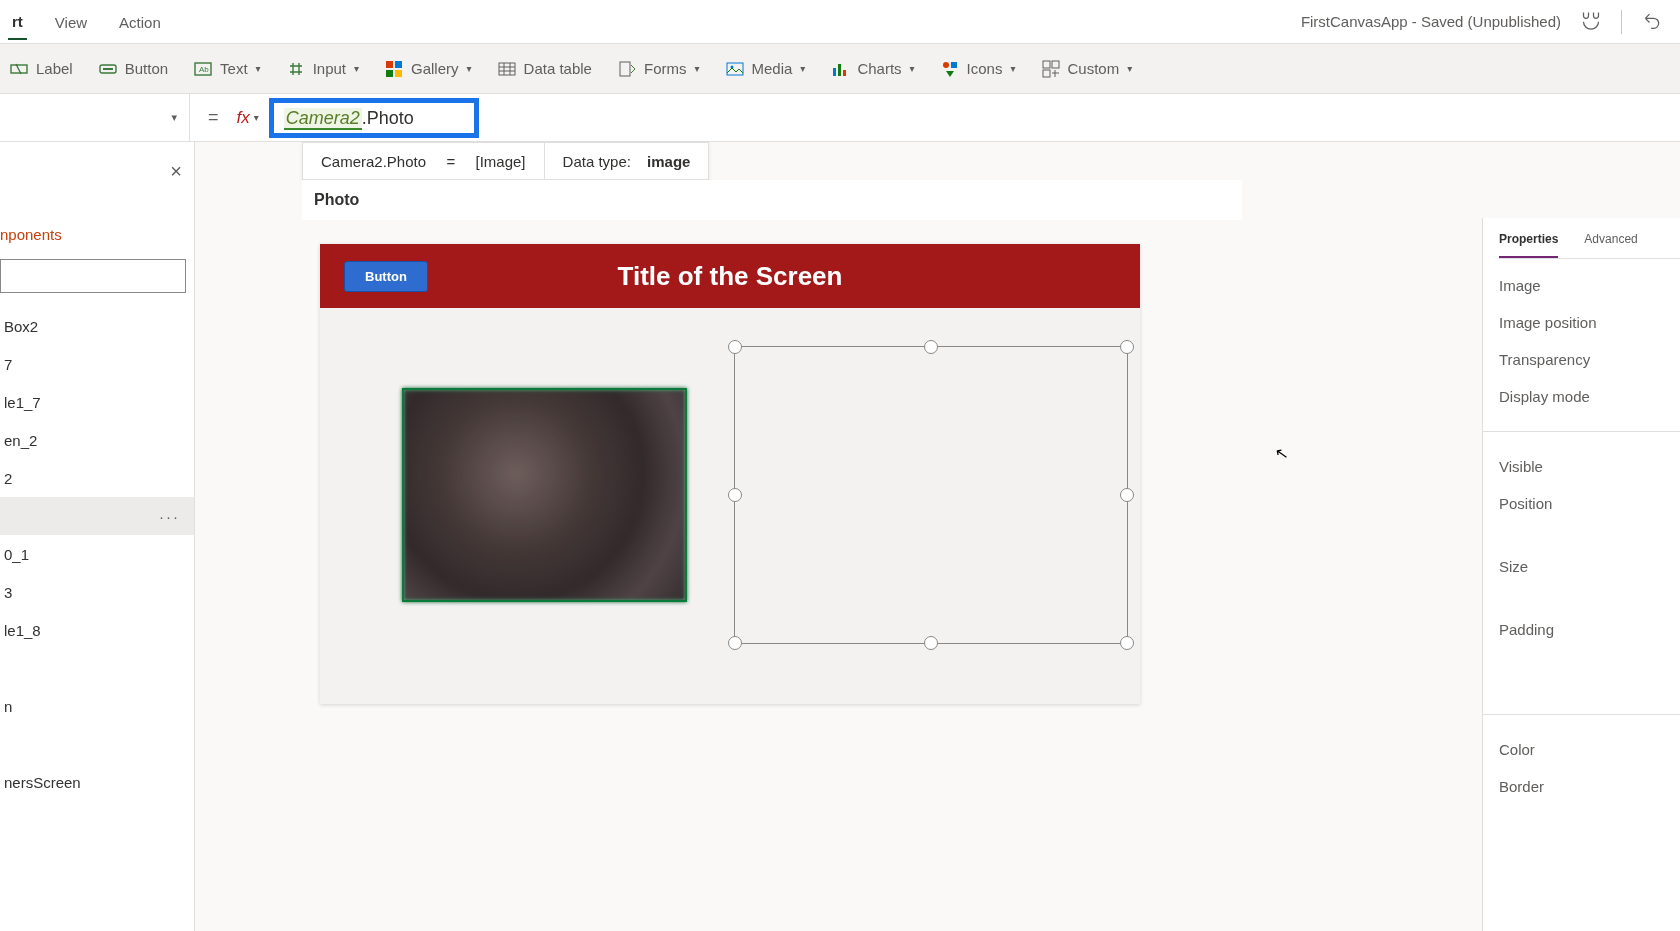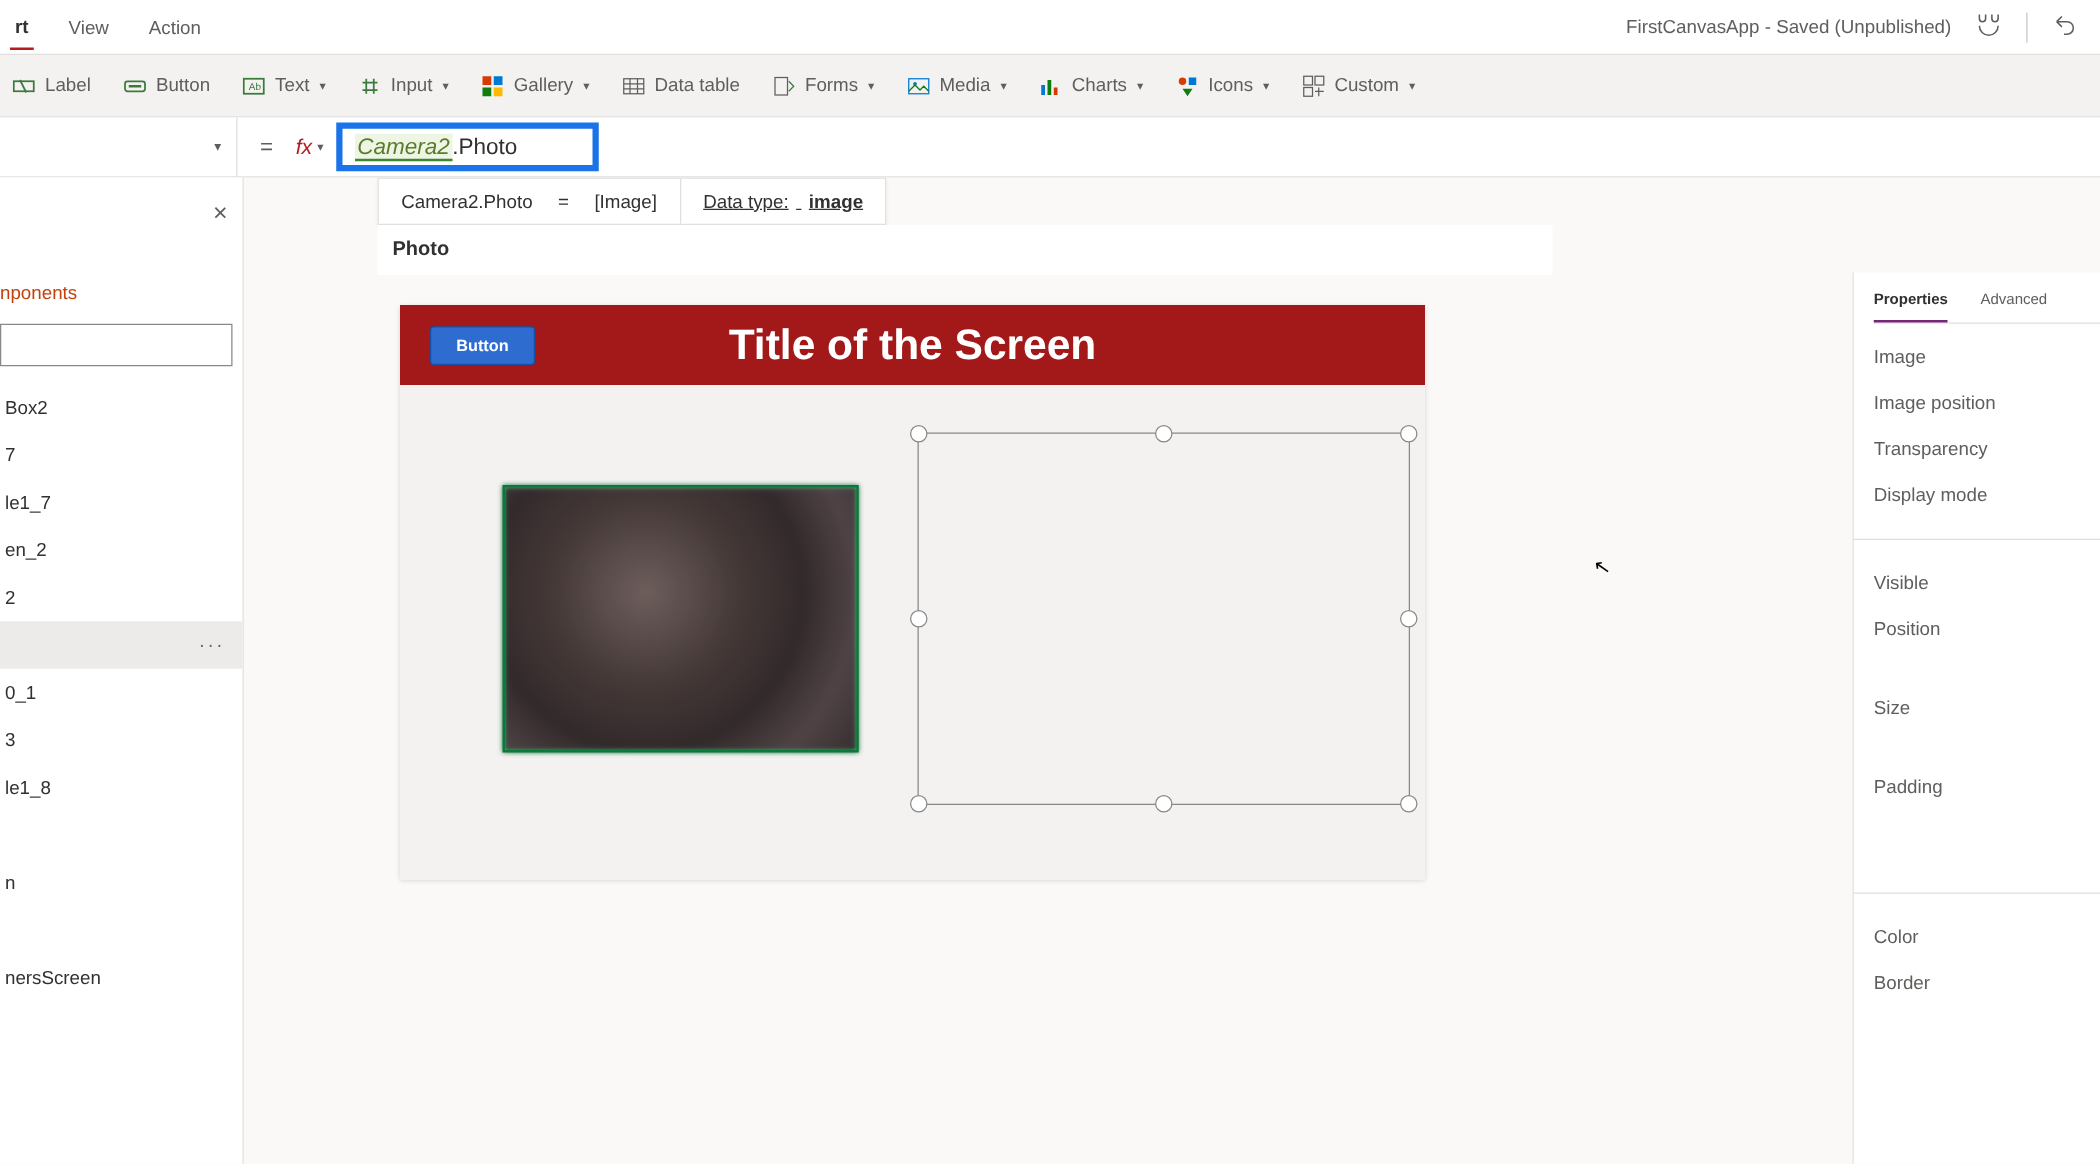--- a/index.html
+++ b/index.html
@@ -2,21 +2,21 @@
 <html><head>
 <meta charset="utf-8">
 <style>
   * { box-sizing: border-box; margin: 0; padding: 0; font-family: "Segoe UI", Arial, sans-serif; }
   body { width: 1680px; height: 931px; background: #faf9f8; overflow: hidden; color: #323130; position: relative; }
 
   
   .menubar { height: 44px; display: flex; align-items: center; padding: 0 8px; border-bottom: 1px solid #e1dfdd; background: #fff; justify-content: space-between; }
   .menubar-left { display: flex; align-items: center; gap: 24px; padding-left: 0; }
   .menubar-left .tab { font-size: 15px; color: #605e5c; cursor: pointer; padding: 10px 4px 8px; }
-  .menubar-left .tab.first { color: #323130; border-bottom: 2px solid #b91c1c; margin-left:0; font-weight:600;}
+  .menubar-left .tab.first { color: #323130; border-bottom: 2px solid #14532d; margin-left:0; font-weight:600;}
   .menubar-right { display: flex; align-items: center; gap: 20px; padding-right: 10px;}
   .app-title { font-size: 15px; color: #605e5c; }
   .sep { width:1px; height:24px; background:#c8c6c4; }
   .icon-btn svg { width:20px; height:20px; stroke:#605e5c; fill:none; stroke-width:1.5;}
 
   
   .ribbon { height: 50px; background: #f3f2f1; border-bottom: 1px solid #e1dfdd; display: flex; align-items: center; padding: 3px 10px; gap: 26px; }
   .ribbon-item { display: flex; align-items: center; gap: 8px; font-size: 15px; color: #605e5c; cursor: pointer; }
   .ribbon-item .chev { font-size: 10px; color:#605e5c;}
   .ricon { width:18px; height:18px; display:inline-flex; align-items:center; justify-content:center; }
@@ -28,38 +28,38 @@
   .eq { padding: 0 18px; font-size: 18px; color:#605e5c;}
   .fx { font-style: italic; font-size: 17px; color:#b91c1c; padding-right:4px;}
   .fx-chev { font-size:10px; color:#605e5c; padding-right:10px;}
   .formula-box { border: 5px solid #1a73e8; padding: 4px 60px 4px 10px; font-family: Consolas, monospace; font-size: 18px; background:#fff;}
   .formula-box .tok1 { color:#5a7d2a; font-style: italic; border-bottom:2px solid #3a8a2d; background:#eef5e4; padding:0 2px;}
   .formula-box .tok2 { color:#323130; }
 
   
   .intel-row { position:absolute; left:302px; top:142px; height:38px; background:#fff; border:1px solid #e1dfdd; display:flex; align-items:center; font-size:15px; box-shadow:0 2px 4px rgba(0,0,0,.08); }
   .intel-cell { padding: 0 18px; border-right:1px solid #e1dfdd; height:100%; display:flex; align-items:center; gap:6px;}
-  .intel-cell:last-child { border-right:none;text-decoration:underline;}
+  .intel-cell:last-child { border-right:none;}
   .intel-cell b { font-weight:600;}
 
   
   .section-hdr { position:absolute; left:302px; top:180px; width:940px; height:40px; background:#fff; display:flex; align-items:center; padding:0 12px; font-weight:600; font-size:16px;}
 
   
   .tree-panel { position:absolute; left:0; top:142px; width:195px; bottom:0; background:#fff; border-right:1px solid #e1dfdd; overflow:hidden; }
   .tree-close { position:absolute; right:12px; top:18px; font-size:20px; color:#605e5c; cursor:pointer; font-weight:300;}
   .tree-tabs { margin-top:84px; padding:0 0 10px; font-size:15px; color:#c2410c;}
   .tree-search { margin: 6px 8px 14px 0; height:34px; border:1px solid #8a8886; background:#fff;}
   .tree-items { font-size:15px; }
   .tree-item { height:38px; display:flex; align-items:center; padding-left:4px; color:#323130; position:relative;}
   .tree-item.sel { background:#edebe9; }
   .tree-item .more { position:absolute; right:14px; letter-spacing:2px; color:#605e5c;}
   .canvas { position:absolute; left:320px; top:244px; width:820px; height:460px; background:#f3f2f1; box-shadow:0 1px 4px rgba(0,0,0,.15);}
   .screen-header { background:#a31919; height:64px; display:flex; align-items:center; justify-content:center; position:relative;}
-  .screen-title { color:#fff; font-weight:700; font-size:34px;}
+  .screen-title { color:#fff; font-weight:700; font-size:26px;}
   .screen-btn { position:absolute; left:24px; background:#2f6cd0; color:#fff; border:1px solid #1850a8; border-radius:3px; font-size:13px; font-weight:600; padding:7px 20px;}
   .camera-preview { position:absolute; left:82px; top:144px; width:285px; height:214px; border:2px solid #0a7a3a; background: radial-gradient(circle at 40% 40%, #6b5a58 0%, #3e312f 35%, #2a2022 60%, #4a3c3f 80%, #2f2628 100%); filter: blur(2px) contrast(.9);}
   .camera-preview-border { position:absolute; left:82px; top:144px; width:285px; height:214px; border:2px solid #0a7a3a; pointer-events:none;}
   .sel-box { position:absolute; left:414px; top:102px; width:394px; height:298px; border:1px solid #8a8886;}
   .handle { position:absolute; width:14px; height:14px; background:#fff; border:1px solid #8a8886; border-radius:50%;}
 
   
   .prop-panel { position:absolute; right:0; top:218px; width:198px; bottom:0; background:#fff; border-left:1px solid #e1dfdd; padding:0 0 0 16px;}
   .prop-tabs { display:flex; gap:26px; padding:8px 0 0; border-bottom:1px solid #e1dfdd;}
   .prop-tab { font-size:12px; padding:6px 0 10px; color:#605e5c; cursor:pointer;}

